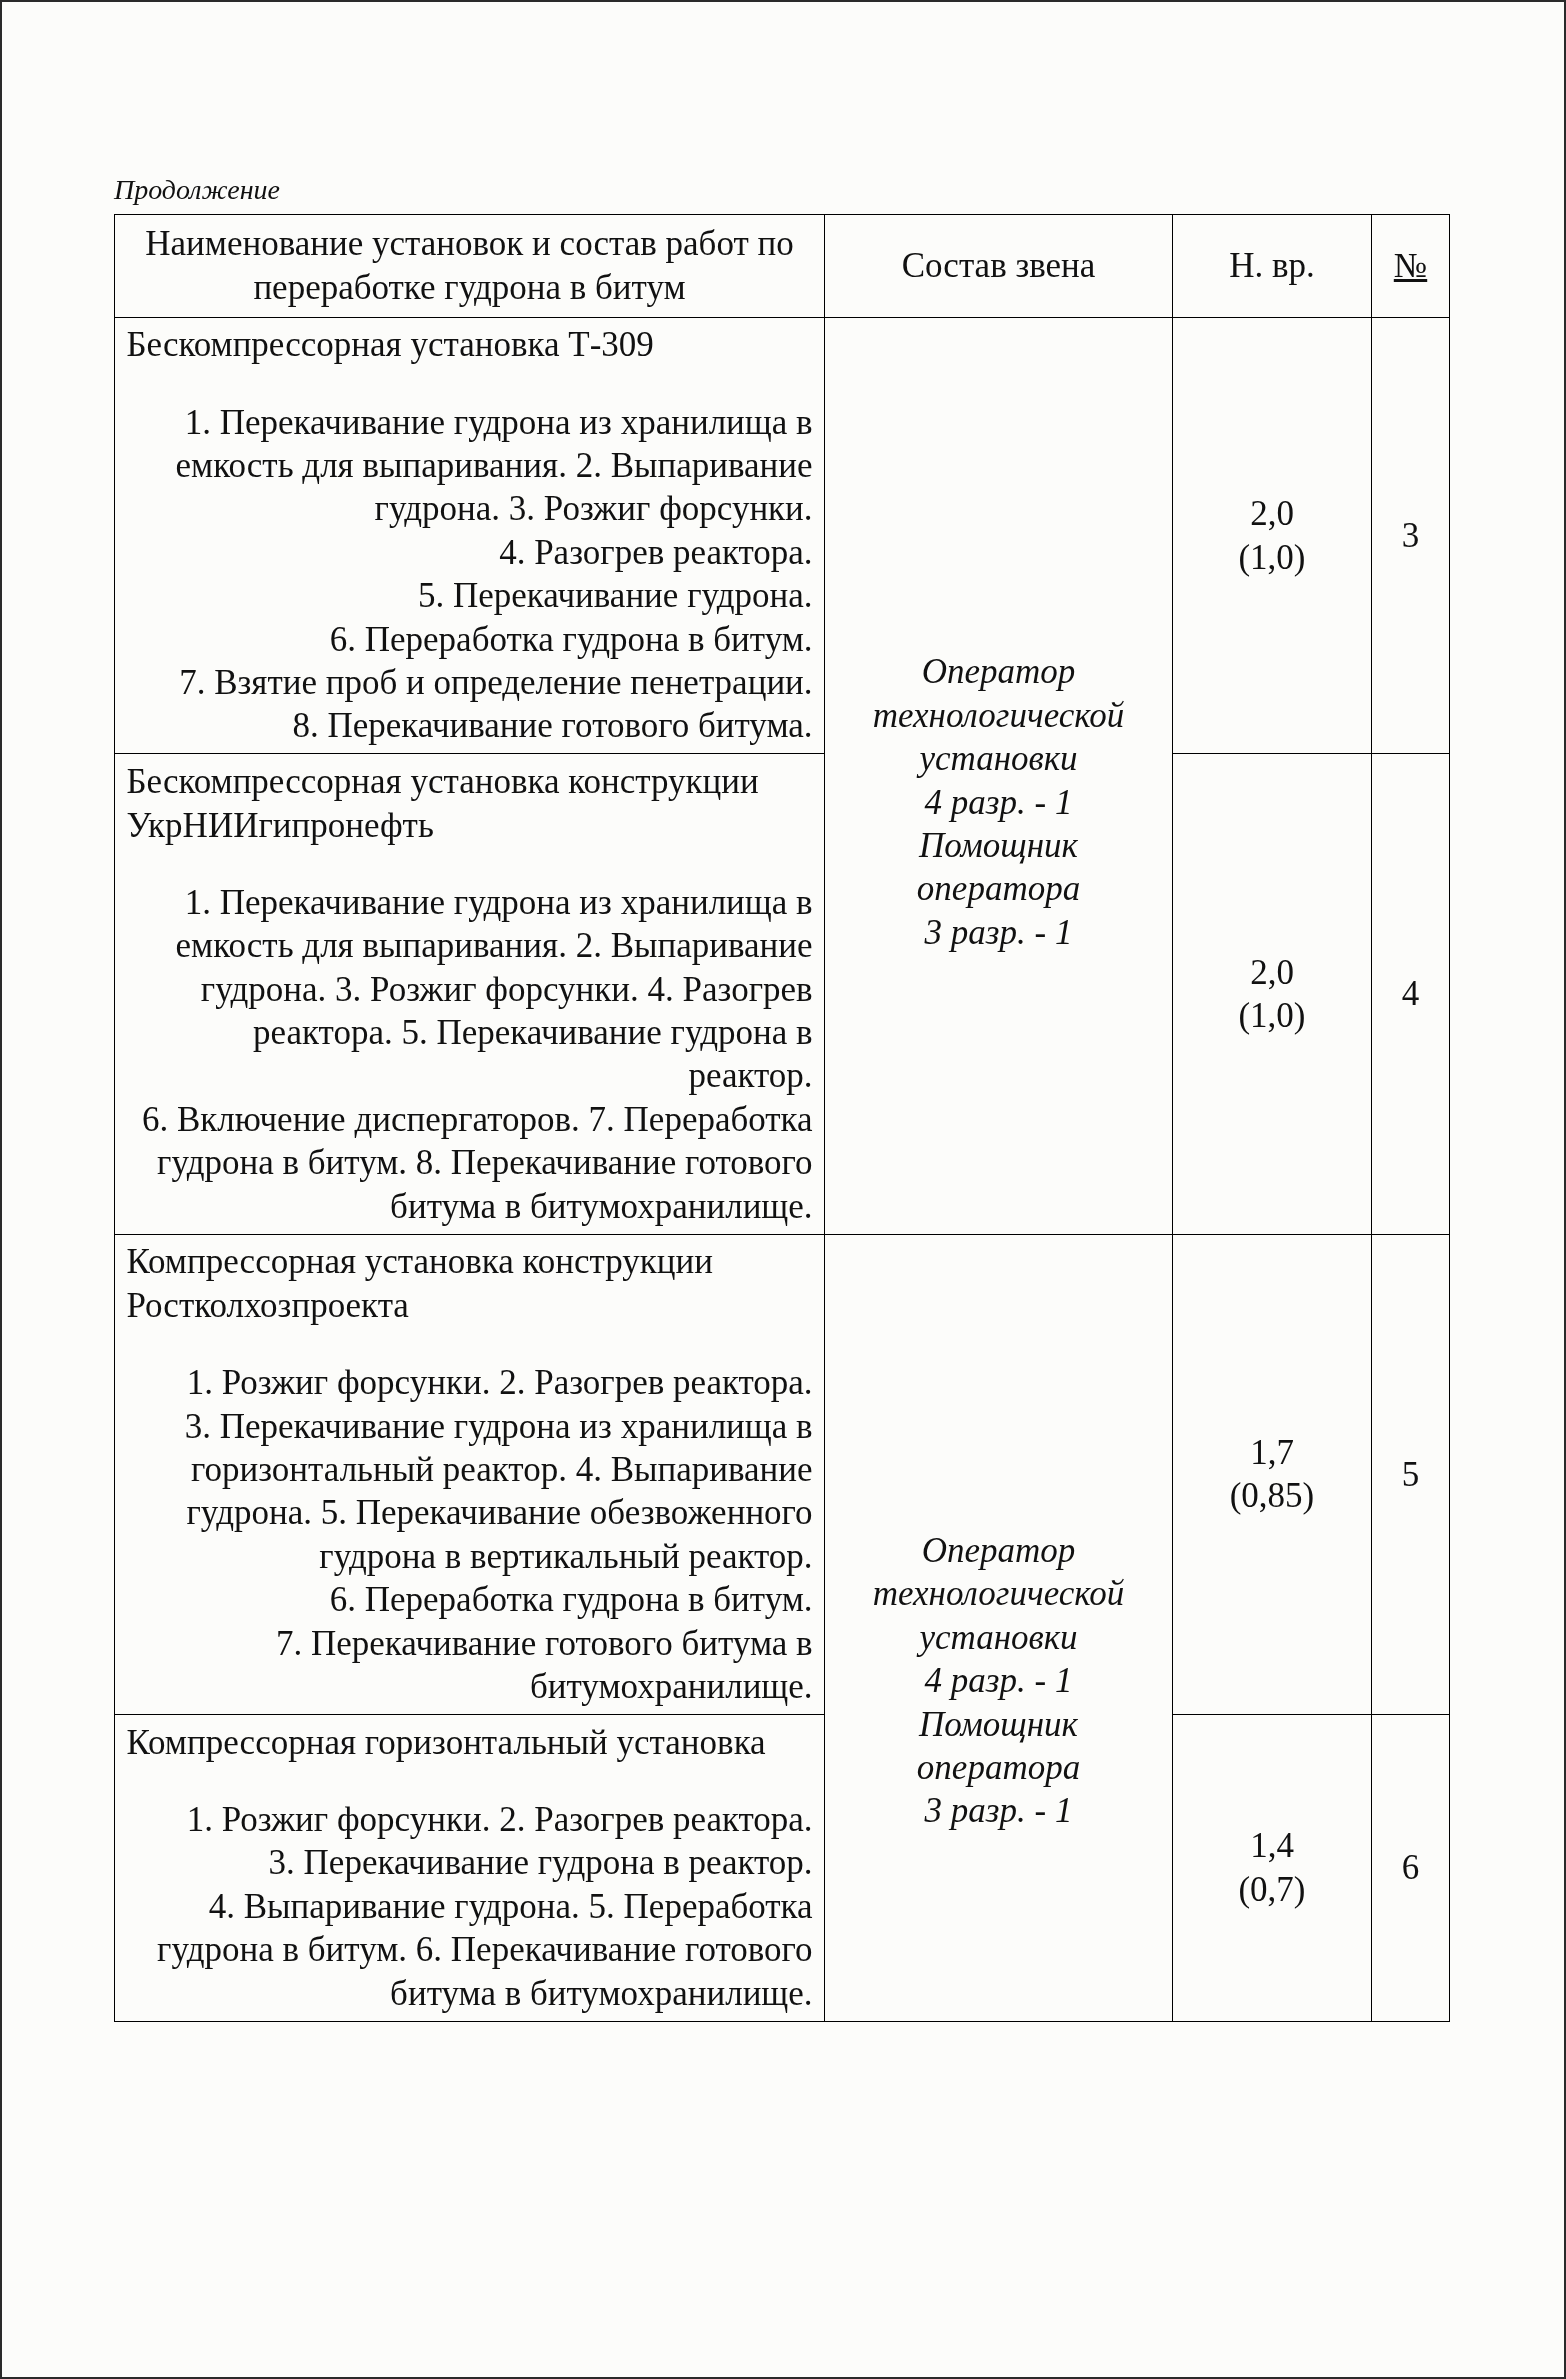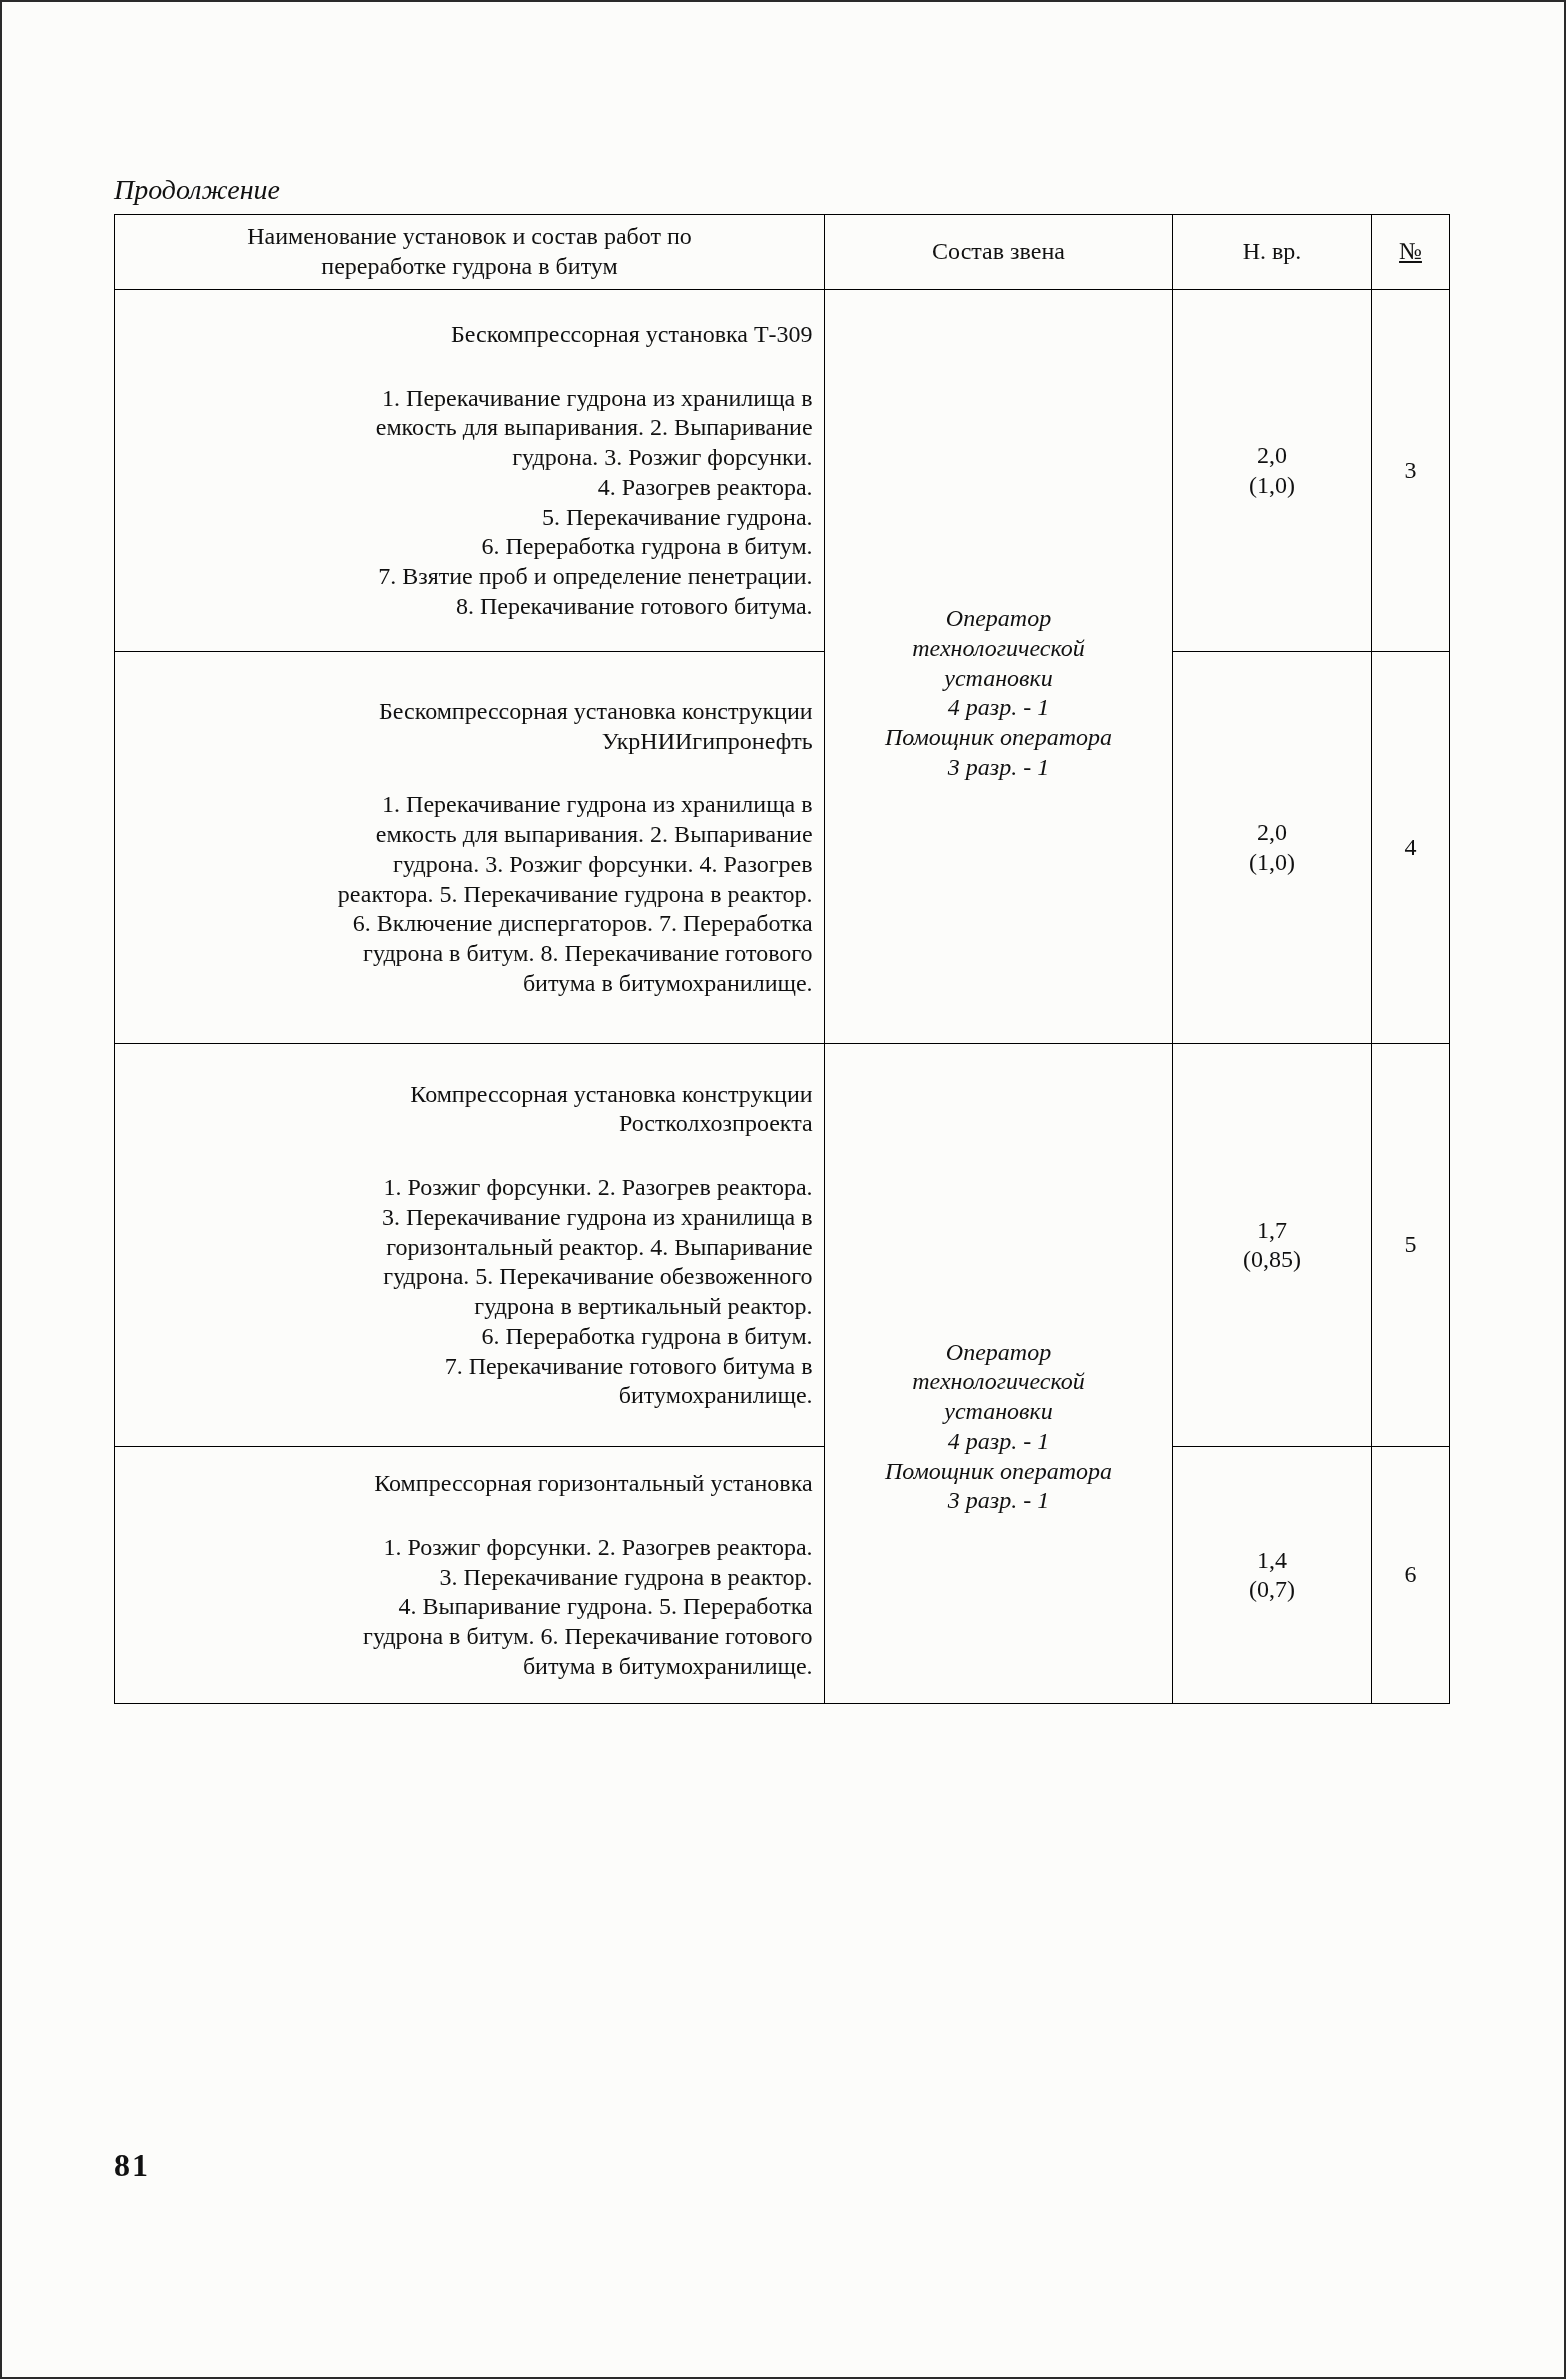--- a/index.html
+++ b/index.html
@@ -22,21 +22,21 @@
   .continuation {
     font-style: italic;
     font-size: 28px;
     padding-right: 3.8px;
     margin-bottom: 7.6px;
   }
   table.doc-table {
     border-collapse: collapse;
     table-layout: fixed;
     width: 1334px;
-    font-size: 24px;
+    font-size: 35px;
     line-height: 1.24;
   }
   table.doc-table col.c1 { width: 710px; }
   table.doc-table col.c2 { width: 348px; }
   table.doc-table col.c3 { width: 199px; }
   table.doc-table col.c4 { width: 78px; }
   table.doc-table th,
   table.doc-table td {
     border: 1.9px solid #000;
     padding: 5.7px 11.4px;
@@ -48,21 +48,21 @@
     text-align: center;
     white-space: pre-line;
     padding: 7.6px 9.5px;
   }
   th.underline { text-decoration: underline; }
   td.cell-name {
     vertical-align: top;
     padding: 7.6px 13.2px 9.5px 15px;
   }
   .row-title {
-    text-align: right;
+    text-align: left;
     white-space: pre-line;
     margin-bottom: 34px;
   }
   .row-body {
     text-align: right;
     white-space: pre-line;
   }
   td.cell-crew {
     vertical-align: top;
     text-align: center;

